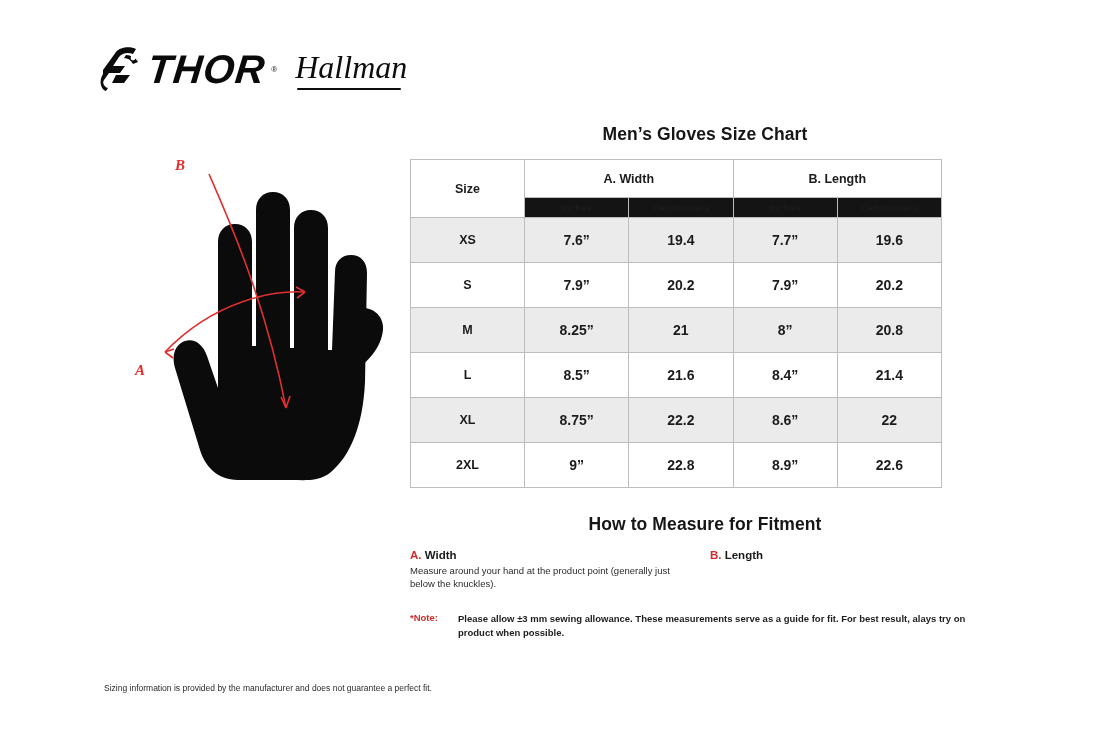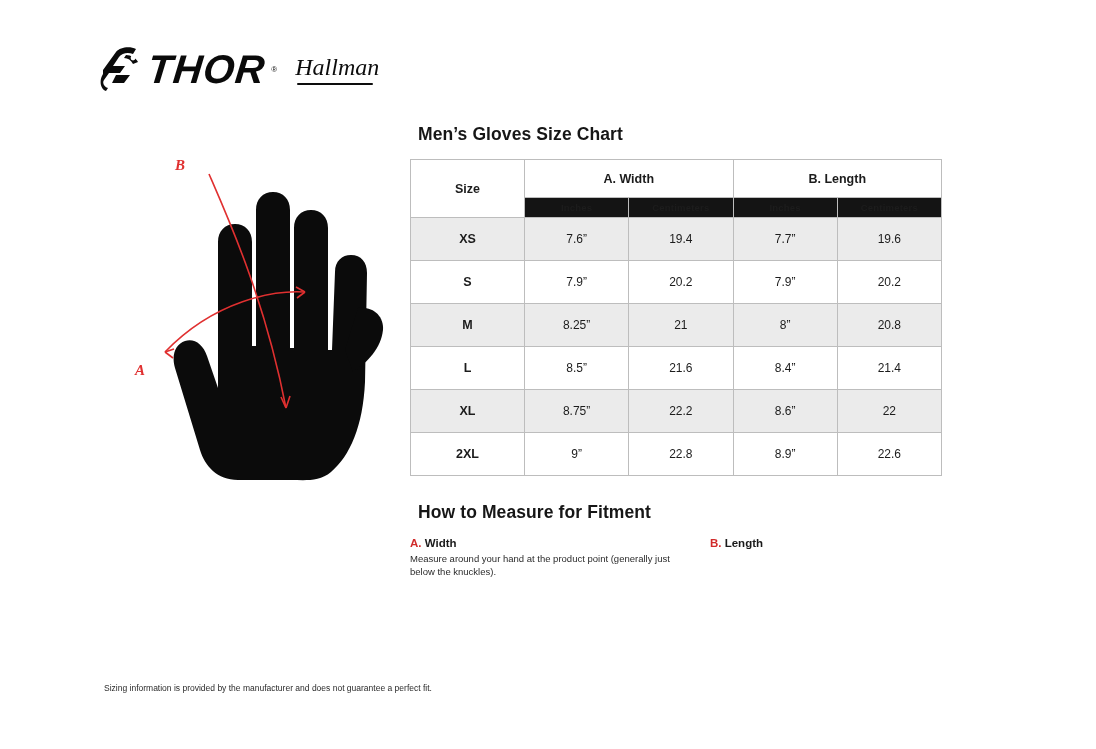--- a/index.html
+++ b/index.html
@@ -48,21 +48,21 @@
   .thor-mark svg { display:block; }
   .thor-reg {
     font-size: 8px;
     color: #111;
     vertical-align: super;
     margin-left: 2px;
   }
   .hallman {
     font-family: "Liberation Serif", serif;
     font-style: italic;
-    font-size: 24px;
+    font-size: 32px;
     color: #0d0d0d;
     letter-spacing: 0px;
     position: relative;
     padding-bottom: 4px;
   }
   .hallman-underline {
     position: absolute;
     left: 2px; right: 6px; bottom: 0;
     height: 2px;
     background: #0d0d0d;
@@ -95,20 +95,21 @@
     left: 410px;
     top: 124px;
     width: 582px;
   }
   .section-title {
     font-size: 17.5px;
     font-weight: bold;
     color: #161616;
     margin: 0 0 14px 8px;
     letter-spacing: 0.1px;
+    text-align: center;
   }
 
   
   table.size-chart {
     border-collapse: collapse;
     width: 532px;
     table-layout: fixed;
   }
   table.size-chart th, table.size-chart td {
     border: 1px solid #bdbdbd;
@@ -136,23 +137,23 @@
     padding: 4px 2px;
     border: 1px solid #141414;
     letter-spacing: 0.2px;
   }
   td.size-cell {
     font-size: 12.5px;
     font-weight: bold;
     padding: 14px 4px;
   }
   td.val {
-    font-size: 12px;
+    font-size: 14px;
     padding: 14px 4px;
-    font-weight: normal;
+    font-weight: bold;
   }
   tr.shaded td { background: #ebebeb; }
   tr.plain td { background: #ffffff; }
 
   
   #howto {
     margin-top: 26px;
   }
   #howto .section-title { margin-bottom: 14px; }
   .measure-cols {
@@ -347,20 +348,24 @@
           </div>
           <div class="m-body">Measure around your hand at the product point (generally just below the knuckles).</div>
         </div>
         <div class="measure-col">
           <div class="m-head">
             <span class="letter">B.</span><span> Length</span>
           </div>
         </div>
       </div>
 
+      <div id="note">
+        <span class="note-label">*Note:</span>
+        <span class="note-body">Please allow ±3 mm sewing allowance. These measurements serve as a guide for fit. For best result, alays try on product when possible.</span>
+      </div>
     </div>
   </div>
 
   <div id="footer">
     <div>Sizing information is provided by the manufacturer and does not guarantee a perfect fit.</div>
   </div>
 
 </div>
 
 </body></html>

